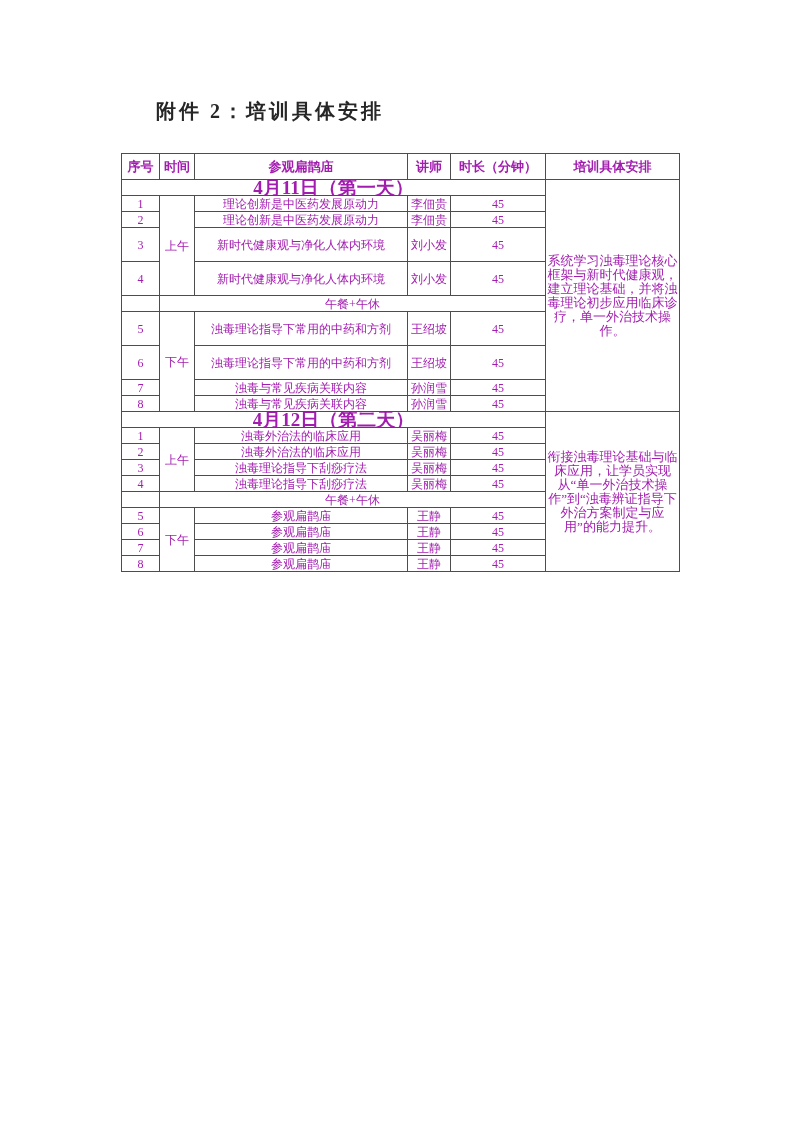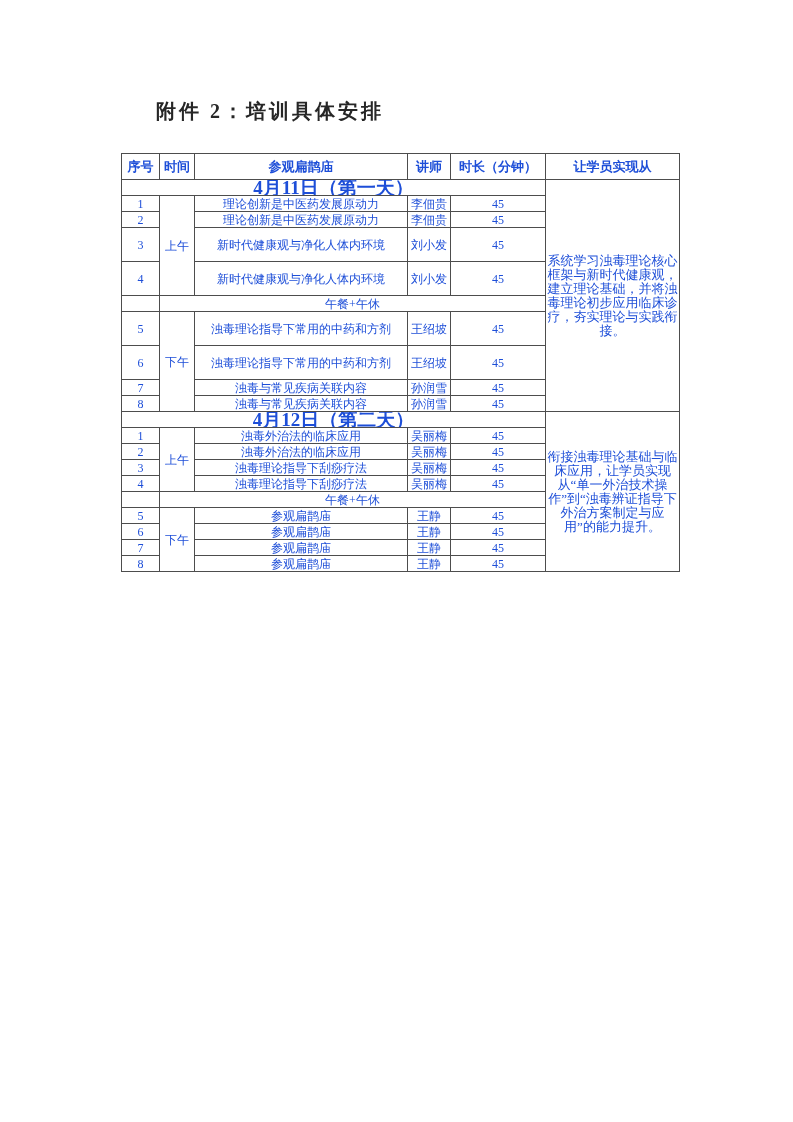--- a/index.html
+++ b/index.html
@@ -23,21 +23,21 @@
     white-space: nowrap;
   }
   table.schedule {
     position: absolute;
     left: 121px;
     top: 153px;
     width: 558px;
     border-collapse: collapse;
     table-layout: fixed;
     font-size: 12px;
-    color: #1d4ed8;
+    color: #a21caf;
   }
   table.schedule th,
   table.schedule td {
     border: 1px solid #4d4d4d;
     text-align: center;
     vertical-align: middle;
     padding: 0;
     line-height: 14px;
     overflow: hidden;
   }
@@ -81,26 +81,26 @@
       <col style="width:134px">
     </colgroup>
 
     <tbody>
         <tr class="h-hdr">
       <th>序号</th>
       <th>时间</th>
       <th>参观扁鹊庙</th>
       <th>讲师</th>
       <th>时长（分钟）</th>
-      <th>让学员实现从</th>
+      <th>培训具体安排</th>
     </tr>
 
     <tr class="h-std">
       <td class="day-cell" colspan="5">4月11日（第一天）</td>
-      <td class="purpose-cell" rowspan="10">系统学习浊毒理论核心框架与新时代健康观，建立理论基础，并将浊毒理论初步应用临床诊疗，夯实理论与实践衔接。</td>
+      <td class="purpose-cell" rowspan="10">系统学习浊毒理论核心框架与新时代健康观，建立理论基础，并将浊毒理论初步应用临床诊疗，单一外治技术操作。</td>
     </tr>
 
     <tr class="h-std">
       <td>1</td>
       <td rowspan="4">上午</td>
       <td>理论创新是中医药发展原动力</td>
       <td>李佃贵</td>
       <td>45</td>
     </tr>
     <tr class="h-std">

